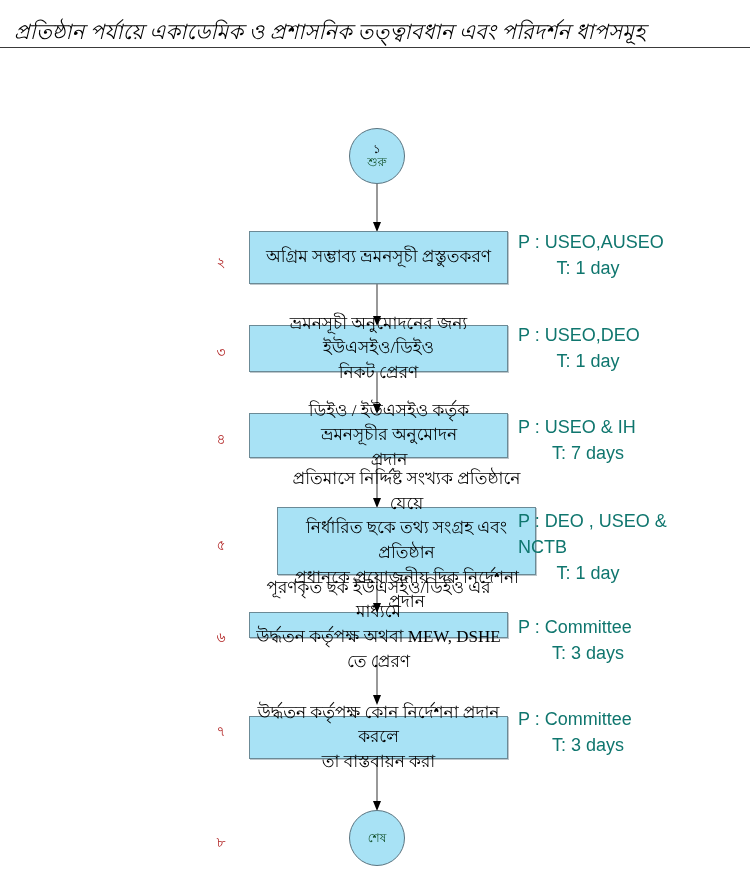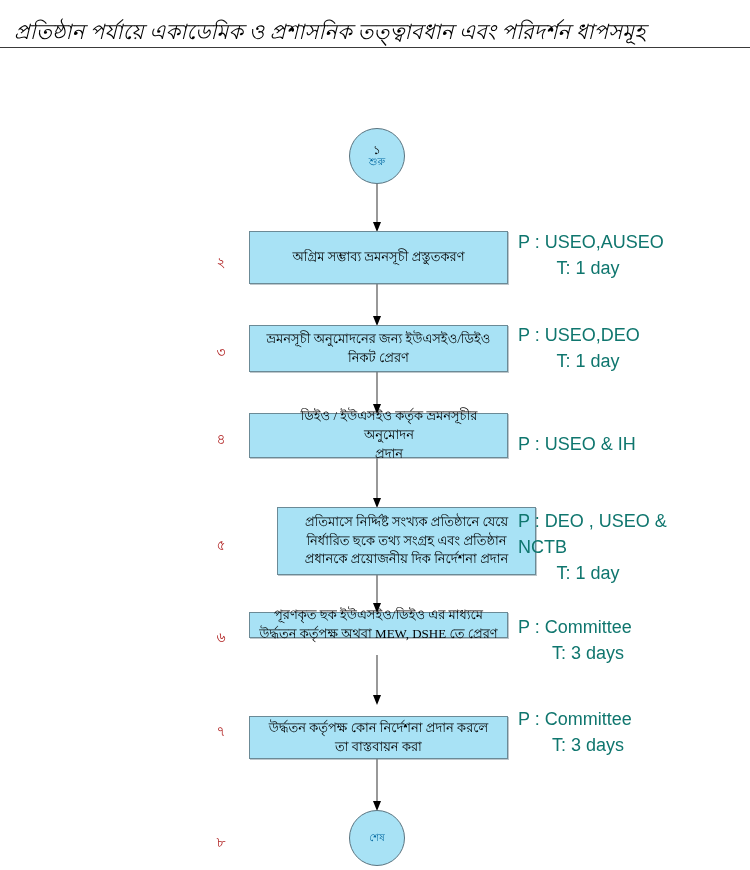--- a/index.html
+++ b/index.html
@@ -80,22 +80,22 @@
     justify-content: center;
     line-height: 1.05;
   }
   .terminator .term-num {
     font-family: "Liberation Serif", serif;
     font-size: 12px;
     color: #000000;
   }
   .terminator .term-label {
     font-family: "Liberation Serif", serif;
-    font-size: 10px;
-    color: #0369a1;
+    font-size: 12px;
+    color: #14532d;
   }
   #node-start { left: 349px; top: 80px; }
   #node-end   { left: 349px; top: 762px; }
 
   
   .process-box {
     position: absolute;
     left: 249px;
     width: 259px;
     background: #a8e2f5;
@@ -103,21 +103,21 @@
     box-sizing: border-box;
     display: flex;
     align-items: center;
     justify-content: center;
     text-align: center;
     padding: 2px 6px;
     box-shadow: 1px 1px 0 rgba(110,130,140,0.45);
   }
   .process-box .box-text {
     font-family: "Liberation Serif", serif;
-    font-size: 13px;
+    font-size: 17px;
     line-height: 1.45;
     color: #000000;
     white-space: pre-line;
   }
 
   #node-2 { top: 183px; height: 53px; }
   #node-3 { top: 277px; height: 47px; }
   #node-4 { top: 365px; height: 45px; padding-left: 27px; }
   #node-5 { top: 459px; height: 68px; margin-left: 28px; }
   #node-6 { top: 564px; height: 26px; }
@@ -155,21 +155,21 @@
     display: block;
     text-align: left;
   }
   .annotation .ann-time {
     display: block;
     text-align: center;
     width: 140px;
   }
   #ann-2 { top: 181px; }
   #ann-3 { top: 274px; }
-  #ann-4 { top: 366px; margin-top: 17px; }
+  #ann-4 { top: 366px; }
   #ann-5 { top: 460px; }
   #ann-6 { top: 566px; }
   #ann-7 { top: 658px; }
 </style>
 </head>
 <body>
 
 <div id="title-bar">
   <div id="page-title">প্রতিষ্ঠান পর্যায়ে একাডেমিক ও প্রশাসনিক তত্ত্বাবধান এবং পরিদর্শন ধাপসমূহ</div>
   <div id="title-rule"></div>
@@ -223,20 +223,21 @@
     <span class="ann-time">T: 1 day</span>
   </div>
 
   <div class="process-box" id="node-4">
     <span class="box-text">ডিইও / ইউএসইও কর্তৃক ভ্রমনসূচীর অনুমোদন
 প্রদান</span>
   </div>
   <div class="step-number" id="num-4">৪</div>
   <div class="annotation" id="ann-4">
     <span class="ann-person">P : USEO &amp; IH</span>
+    <span class="ann-time">T: 7 days</span>
   </div>
 
   <div class="process-box" id="node-5">
     <span class="box-text">প্রতিমাসে নির্দ্দিষ্ট সংখ্যক প্রতিষ্ঠানে যেয়ে
 নির্ধারিত ছকে তথ্য সংগ্রহ এবং প্রতিষ্ঠান
 প্রধানকে প্রয়োজনীয় দিক নির্দেশনা প্রদান</span>
   </div>
   <div class="step-number" id="num-5">৫</div>
   <div class="annotation" id="ann-5">
     <span class="ann-person" style="white-space:pre-line;">P : DEO , USEO &amp;

